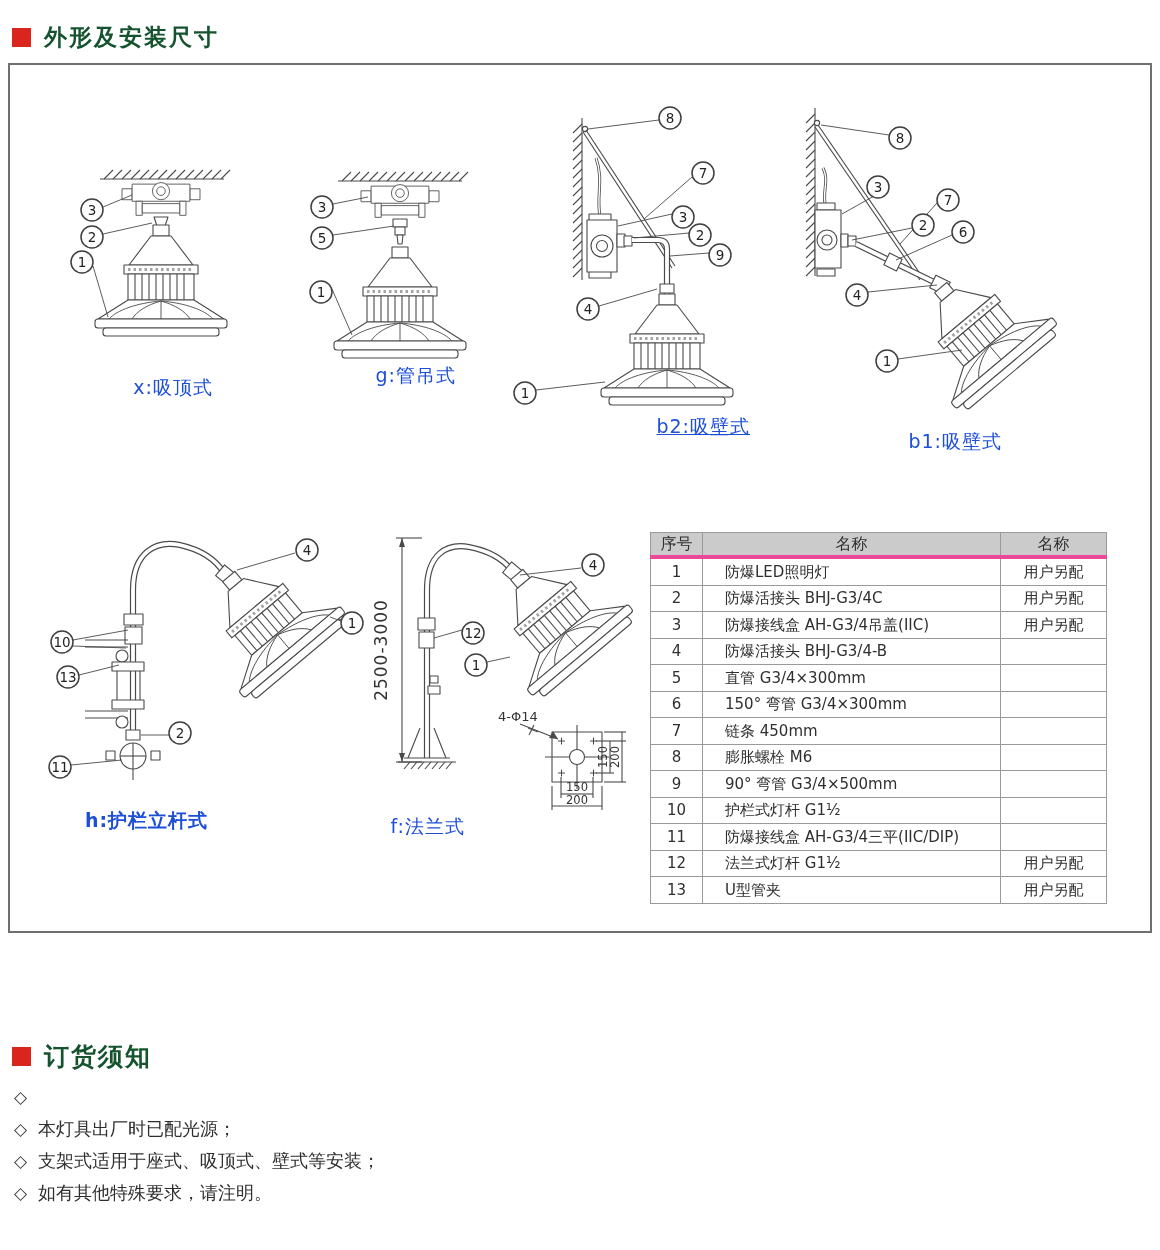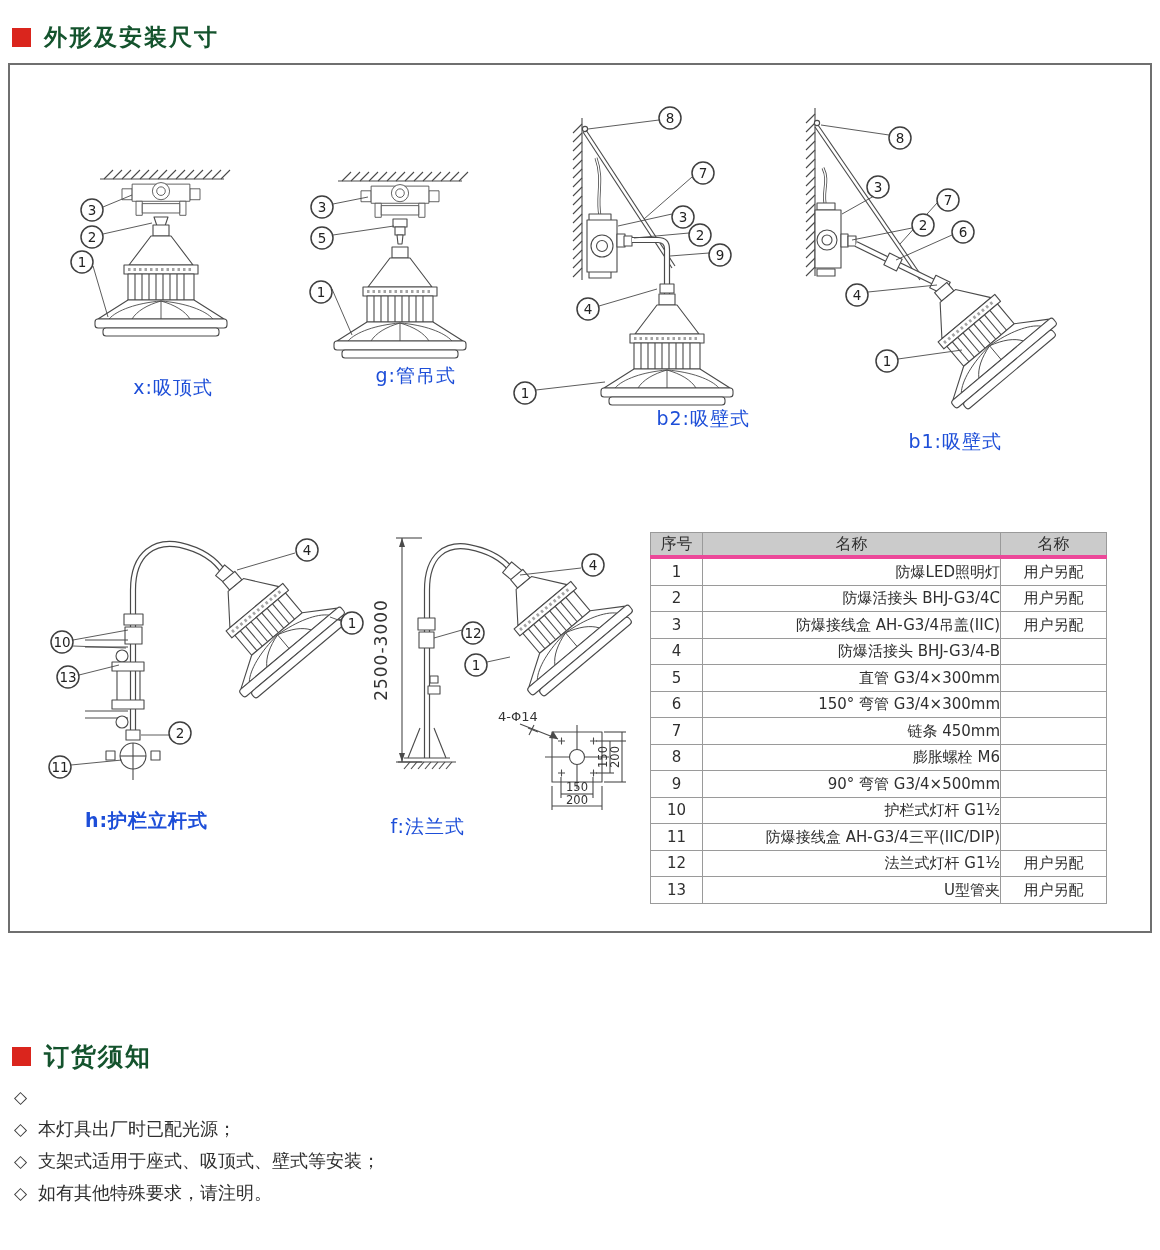--- a/index.html
+++ b/index.html
@@ -25,21 +25,21 @@
   .lbl text{font-family:"DejaVu Sans",sans-serif;font-size:13.5px;fill:#222;text-anchor:middle;}
   .sdim{font-family:"DejaVu Sans",sans-serif;font-size:11.5px;fill:#333;}
   .sdim.big{font-size:17px;letter-spacing:1px;}
   .sdim.mid{font-size:13px;}
   
   .parts-table{position:absolute;left:650px;top:532px;width:456px;border-collapse:collapse;table-layout:fixed;
                font-size:15px;color:#2f2f2f;background:#fff;}
   .parts-table th,.parts-table td{border:1px solid #9a9a9a;padding:0;height:25.5px;line-height:1.1;}
   .parts-table thead th{background:#cbcbcb;font-weight:normal;font-size:16px;height:22px;border-bottom:4px solid #ec4899;}
   .parts-table td.c,.parts-table th{text-align:center;}
-  .parts-table td.l{text-align:right;padding-left:9px;}
+  .parts-table td.l{text-align:left;padding-left:22px;}
   
   .notes{position:absolute;left:14px;top:1085px;list-style:none;margin:0;padding:0;}
   .notes li{display:flex;align-items:center;gap:11px;height:24px;margin-bottom:8px;font-size:18px;color:#2f2f2f;}
   .dia{font-size:17px;color:#3a3a3a;flex:0 0 auto;}
 </style>
 </head>
 <body>
 
 <div class="canvas">
 
@@ -259,21 +259,21 @@
         </g>
       <g class="lbl" transform="translate(78,221)">
           <circle r="11"></circle>
           <text y="4.5">4</text>
         </g>
       <g class="lbl" transform="translate(15,305)">
           <circle r="11"></circle>
           <text y="4.5">1</text>
         </g>
     </svg>
-    <div class="caption" style="left:120px;top:318px;width:120px;">b2:吸壁式</div>
+    <div class="caption" style="left:120px;top:326px;width:120px;text-decoration:underline;">b2:吸壁式</div>
   </div>
 
   <div class="diag" style="left:790px;top:88px;width:280px;height:362px;">
     <svg width="280" height="362" viewBox="0 0 280 362">
       <g>
         <line class="ln" x1="25" y1="20" x2="25" y2="188"></line>
         <g transform="translate(25,0)">
           <use href="#tkW" y="26"></use>
             <use href="#tkW" y="35"></use>
             <use href="#tkW" y="44"></use>

